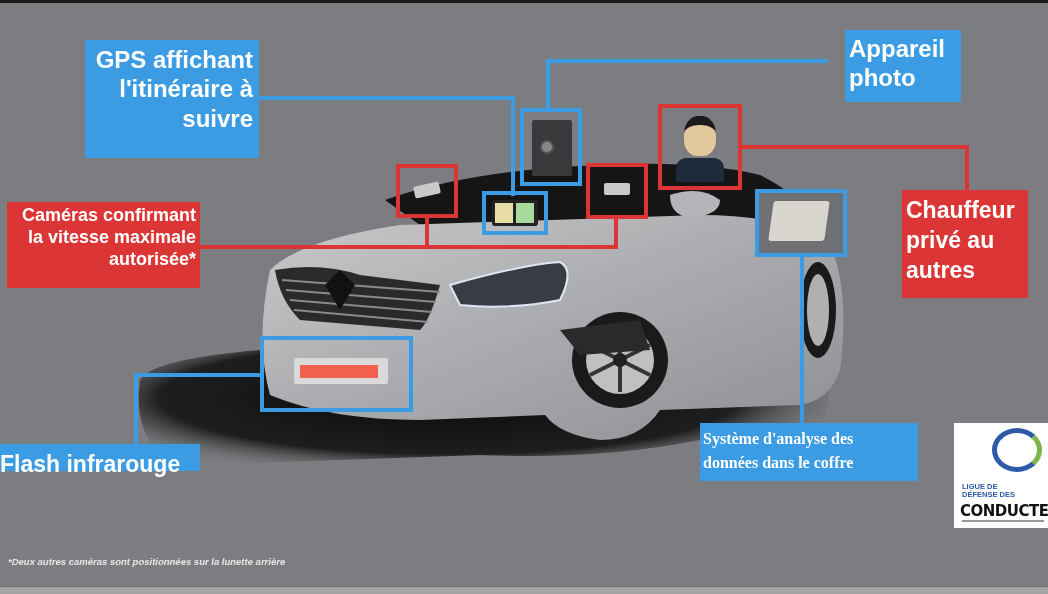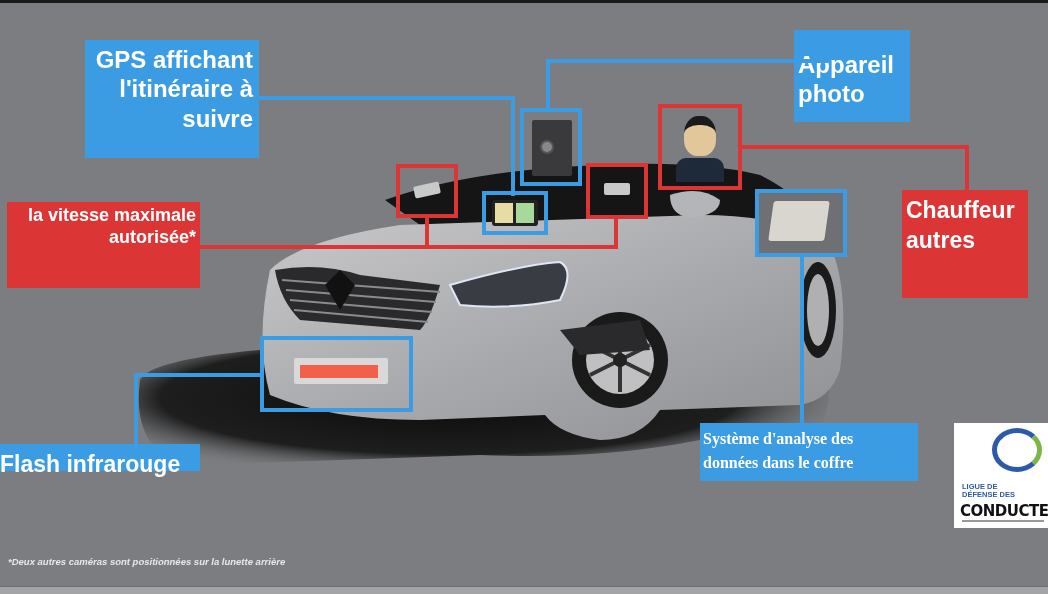--- a/index.html
+++ b/index.html
@@ -85,33 +85,34 @@
 </div>
 <div class="line lb" style="left:259px;top:96px;width:256px;height:4px;"></div>
 <div class="line lb" style="left:511px;top:96px;width:4px;height:100px;"></div>
 <div class="frame fb" style="left:482px;top:191px;width:66px;height:44px;">
   <div style="position:absolute;left:6px;top:5px;width:46px;height:26px;background:#222;border-radius:3px;">
     <div style="position:absolute;left:3px;top:3px;width:18px;height:20px;background:#e6dca4;"></div>
     <div style="position:absolute;left:24px;top:3px;width:18px;height:20px;background:#a6d99a;"></div>
   </div>
 </div>
 
-<div class="lbl blue" style="left:794px;top:30px;width:116px;height:92px;font-size:24px;padding:20px 0 0 4px;">
+<div class="lbl blue" style="left:845px;top:30px;width:116px;height:72px;font-size:24px;padding:4px 0 0 4px;">
   <div>Appareil</div>
   <div>photo</div>
 </div>
 <div class="line lb" style="left:546px;top:59px;width:282px;height:4px;"></div>
 <div class="line lb" style="left:546px;top:59px;width:4px;height:52px;"></div>
 <div class="frame fb" style="left:520px;top:108px;width:62px;height:78px;">
   <div style="position:absolute;left:8px;top:8px;width:40px;height:56px;background:#3a3a3c;border-radius:2px;">
     <div style="position:absolute;left:8px;top:20px;width:10px;height:10px;border-radius:50%;background:#888;border:2px solid #555;"></div>
   </div>
 </div>
 
 <div class="lbl red r" style="left:7px;top:202px;width:193px;height:86px;font-size:18px;padding:3px 4px 0 0;">
+  <div>Caméras confirmant</div>
   <div>la vitesse maximale</div>
   <div>autorisée*</div>
 </div>
 <div class="line lr" style="left:200px;top:245px;width:418px;height:4px;"></div>
 <div class="line lr" style="left:425px;top:215px;width:4px;height:32px;"></div>
 <div class="line lr" style="left:614px;top:215px;width:4px;height:32px;"></div>
 <div class="frame fr" style="left:396px;top:164px;width:62px;height:54px;">
   <div style="position:absolute;left:14px;top:16px;width:26px;height:12px;background:#c9c9c9;border-radius:2px;transform:rotate(-12deg);"></div>
 </div>
 <div class="frame fr" style="left:586px;top:163px;width:62px;height:56px;">
@@ -119,20 +120,21 @@
 </div>
 
 <div class="frame fr" style="left:658px;top:104px;width:84px;height:86px;">
   <div style="position:absolute;left:22px;top:8px;width:32px;height:40px;background:#e2c79b;border-radius:45% 45% 40% 40%;border-top:9px solid #1a1a1a;box-sizing:border-box;"></div>
   <div style="position:absolute;left:14px;top:50px;width:48px;height:24px;background:#1e2a3a;border-radius:10px 10px 0 0;"></div>
 </div>
 <div class="line lr" style="left:740px;top:145px;width:229px;height:4px;"></div>
 <div class="line lr" style="left:965px;top:145px;width:4px;height:46px;"></div>
 <div class="lbl red" style="left:902px;top:190px;width:126px;height:108px;font-size:23px;padding:6px 0 0 4px;line-height:1.3;">
   <div>Chauffeur</div>
+  <div>privé au</div>
   <div>autres</div>
 </div>
 
 <div class="frame fb" style="left:755px;top:189px;width:92px;height:68px;background:#6e7073;">
   <div style="position:absolute;left:12px;top:8px;width:56px;height:40px;background:#d8d6cf;border-radius:3px;transform:skewX(-8deg);"></div>
 </div>
 <div class="line lb" style="left:800px;top:255px;width:4px;height:170px;"></div>
 <div class="lbl blue" style="left:700px;top:423px;width:218px;height:58px;font-size:16px;padding:4px 0 0 3px;line-height:1.5;font-family:Liberation Serif, serif;">
   <div>Système d'analyse des</div>
   <div>données dans le coffre</div>

